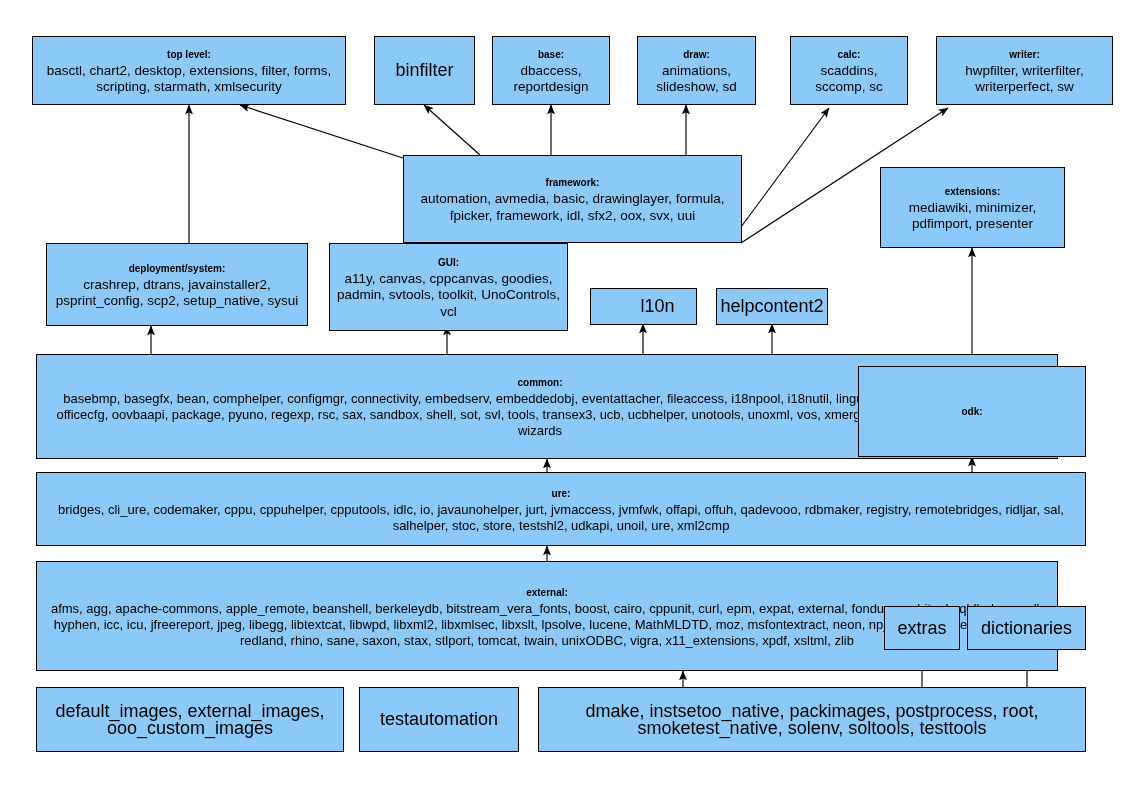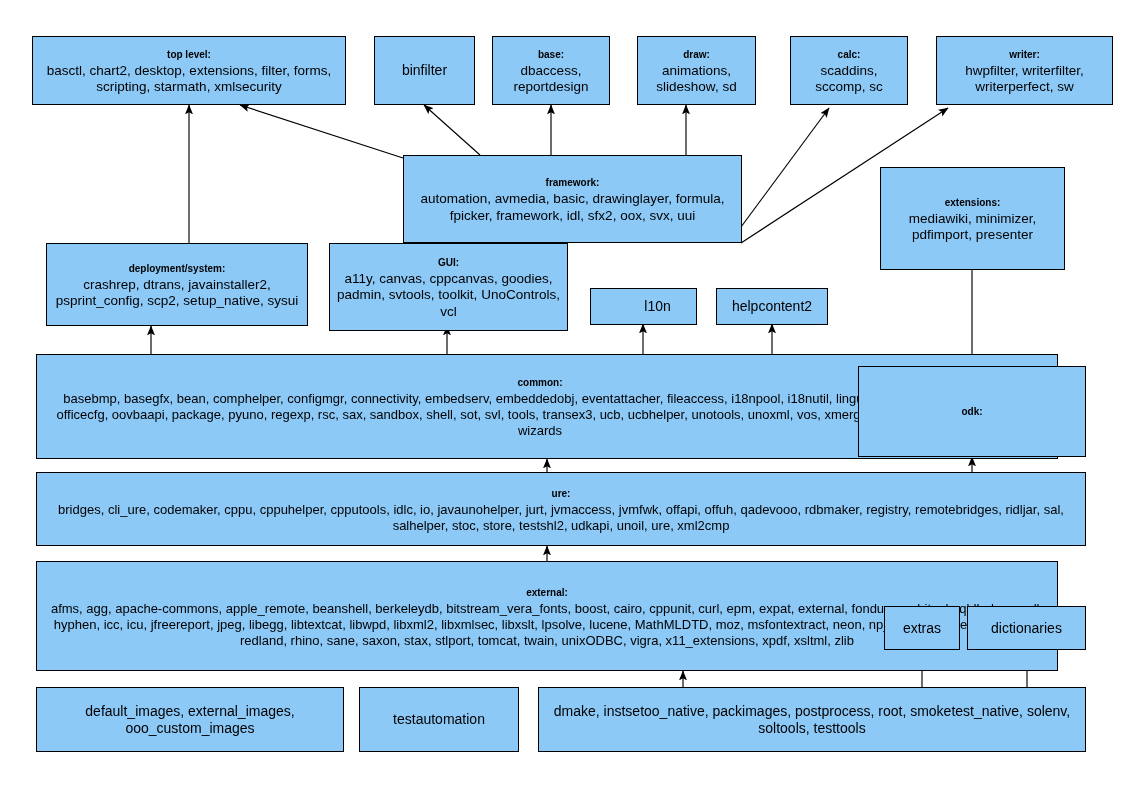--- a/index.html
+++ b/index.html
@@ -42,21 +42,21 @@
     font-size:10px;
     line-height:17px;
     display:block;
     white-space:nowrap;
   }
   .node .body{
     display:block;
     font-weight:normal;
   }
   .node.plain{
-    font-size:14px;
+    font-size:18px;
   }
   .node.tight{ line-height:16px; font-size:13px; }
 </style>
 </head>
 <body>
 
 <div id="canvas">
 
   <svg id="edges" viewBox="0 0 1123 794" xmlns="http://www.w3.org/2000/svg">
     <defs>
@@ -133,21 +133,21 @@
   <div class="node" style="left:936px;top:36px;width:177px;height:69px;">
     <span class="ttl">writer:</span>
     <span class="body">hwpfilter, writerfilter, writerperfect, sw</span>
   </div>
 
   <div class="node" style="left:403px;top:155px;width:339px;height:88px;">
     <span class="ttl">framework:</span>
     <span class="body">automation, avmedia, basic, drawinglayer, formula, fpicker, framework, idl, sfx2, oox, svx, uui</span>
   </div>
 
-  <div class="node" style="left:880px;top:167px;width:185px;height:103px;">
+  <div class="node" style="left:880px;top:167px;width:185px;height:81px;">
     <span class="ttl">extensions:</span>
     <span class="body">mediawiki, minimizer, pdfimport, presenter</span>
   </div>
 
   <div class="node" style="left:46px;top:243px;width:262px;height:83px;">
     <span class="ttl">deployment/system:</span>
     <span class="body">crashrep, dtrans, javainstaller2, psprint_config, scp2, setup_native, sysui</span>
   </div>
 
   <div class="node" style="left:329px;top:243px;width:239px;height:88px;">

